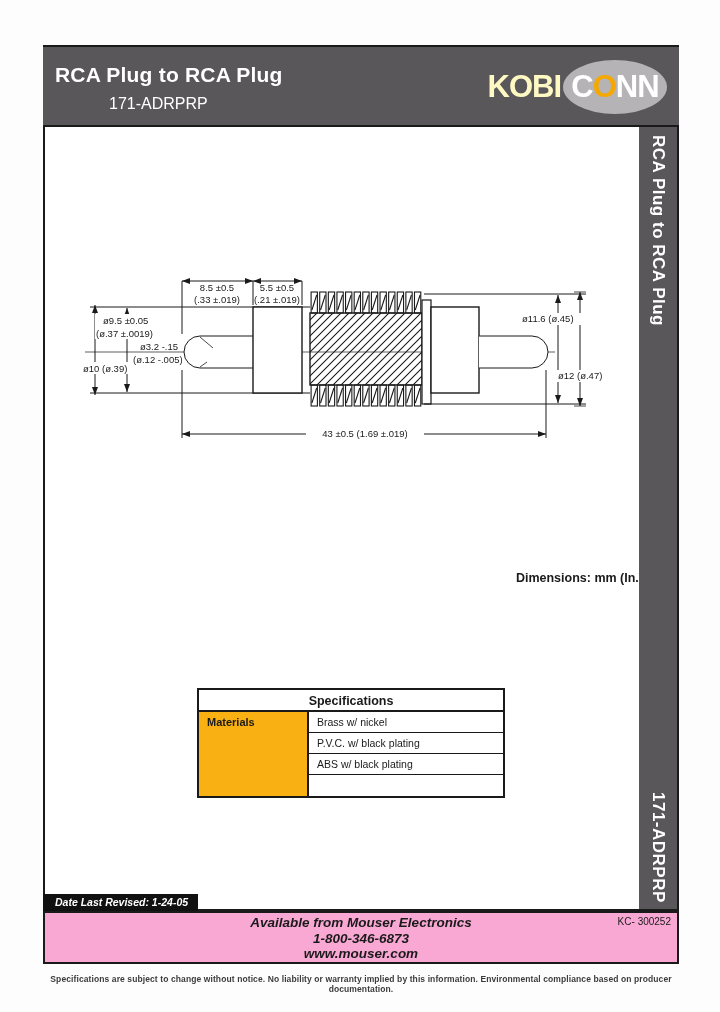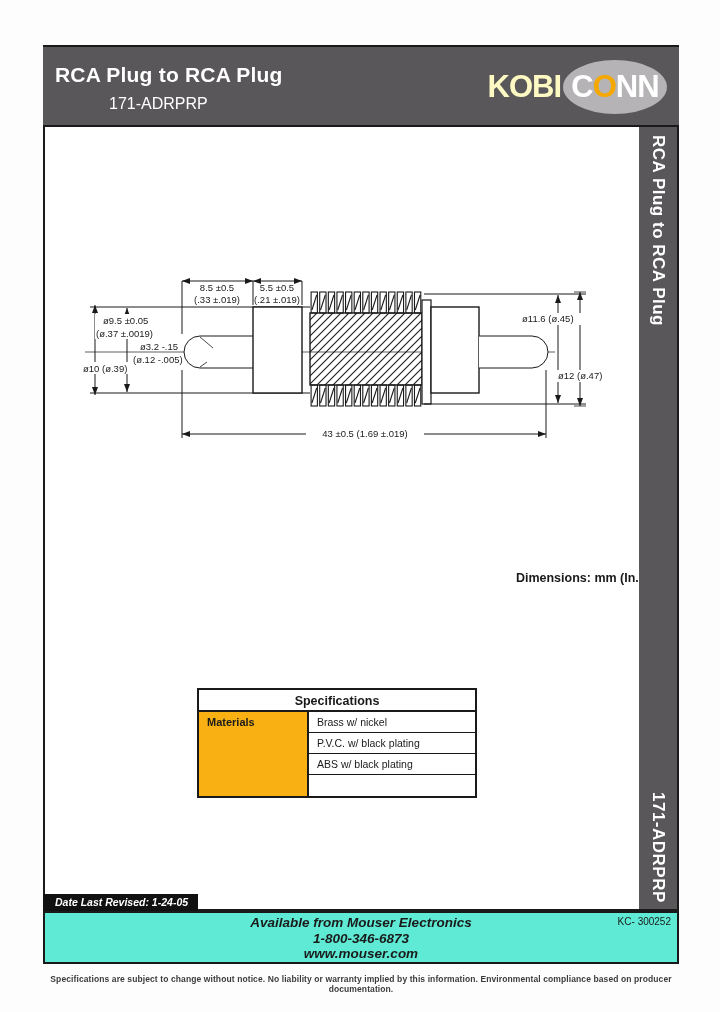--- a/index.html
+++ b/index.html
@@ -46,21 +46,21 @@
   .sidebar-text.bottom { bottom:6px; }
   
   .drawing { position:absolute; left:5px; top:141px; width:560px; height:200px; }
   .drawing text { font-family:"Liberation Sans", sans-serif; font-size:9.5px; fill:#1a1a1a; }
   .dims-note {
     position:absolute; left:0; top:444px; width:598px; text-align:right;
     font-size:12.5px; font-weight:bold;
   }
   
   .spec-table {
-    position:absolute; left:152px; top:561px; width:280px; border:2px solid #1a1a1a; background:#fff;
+    position:absolute; left:152px; top:561px; width:308px; border:2px solid #1a1a1a; background:#fff;
   }
   .spec-title {
     height:22px; border-bottom:2px solid #1a1a1a; text-align:center;
     font-size:12.5px; font-weight:bold; line-height:22px;
   }
   .spec-body { display:flex; }
   .spec-materials {
     width:110px; background:#f8b013; border-right:2px solid #1a1a1a;
     font-size:11px; font-weight:bold; padding:4px 0 12px 8px;
   }
@@ -71,21 +71,21 @@
   }
   .spec-row:last-child { border-bottom:none; }
   
   .date-strip {
     position:absolute; left:43px; top:894px; height:17px; padding:0 10px 0 12px;
     background:#111; color:#fff; font-size:10.5px; font-weight:bold; font-style:italic;
     line-height:17px; z-index:3; white-space:nowrap;
   }
   .bottom-box {
     position:absolute; left:43px; top:911px; width:636px; height:53px;
-    border:2px solid #1a1a1a; background:#5eead4; text-align:center; padding-top:2px;
+    border:2px solid #1a1a1a; background:#f9a8d4; text-align:center; padding-top:2px;
   }
   .mouser-line { font-size:13.5px; font-weight:bold; font-style:italic; line-height:15.5px; }
   .doc-code { position:absolute; right:6px; top:3px; font-size:10px; }
   .doc-code b { font-weight:normal; }
   .fine-print {
     position:absolute; left:43px; top:974px; width:636px; text-align:center;
     font-size:8.5px; color:#3c3c3c; letter-spacing:0.1px;font-weight:bold;
   }
 </style>
 </head>

